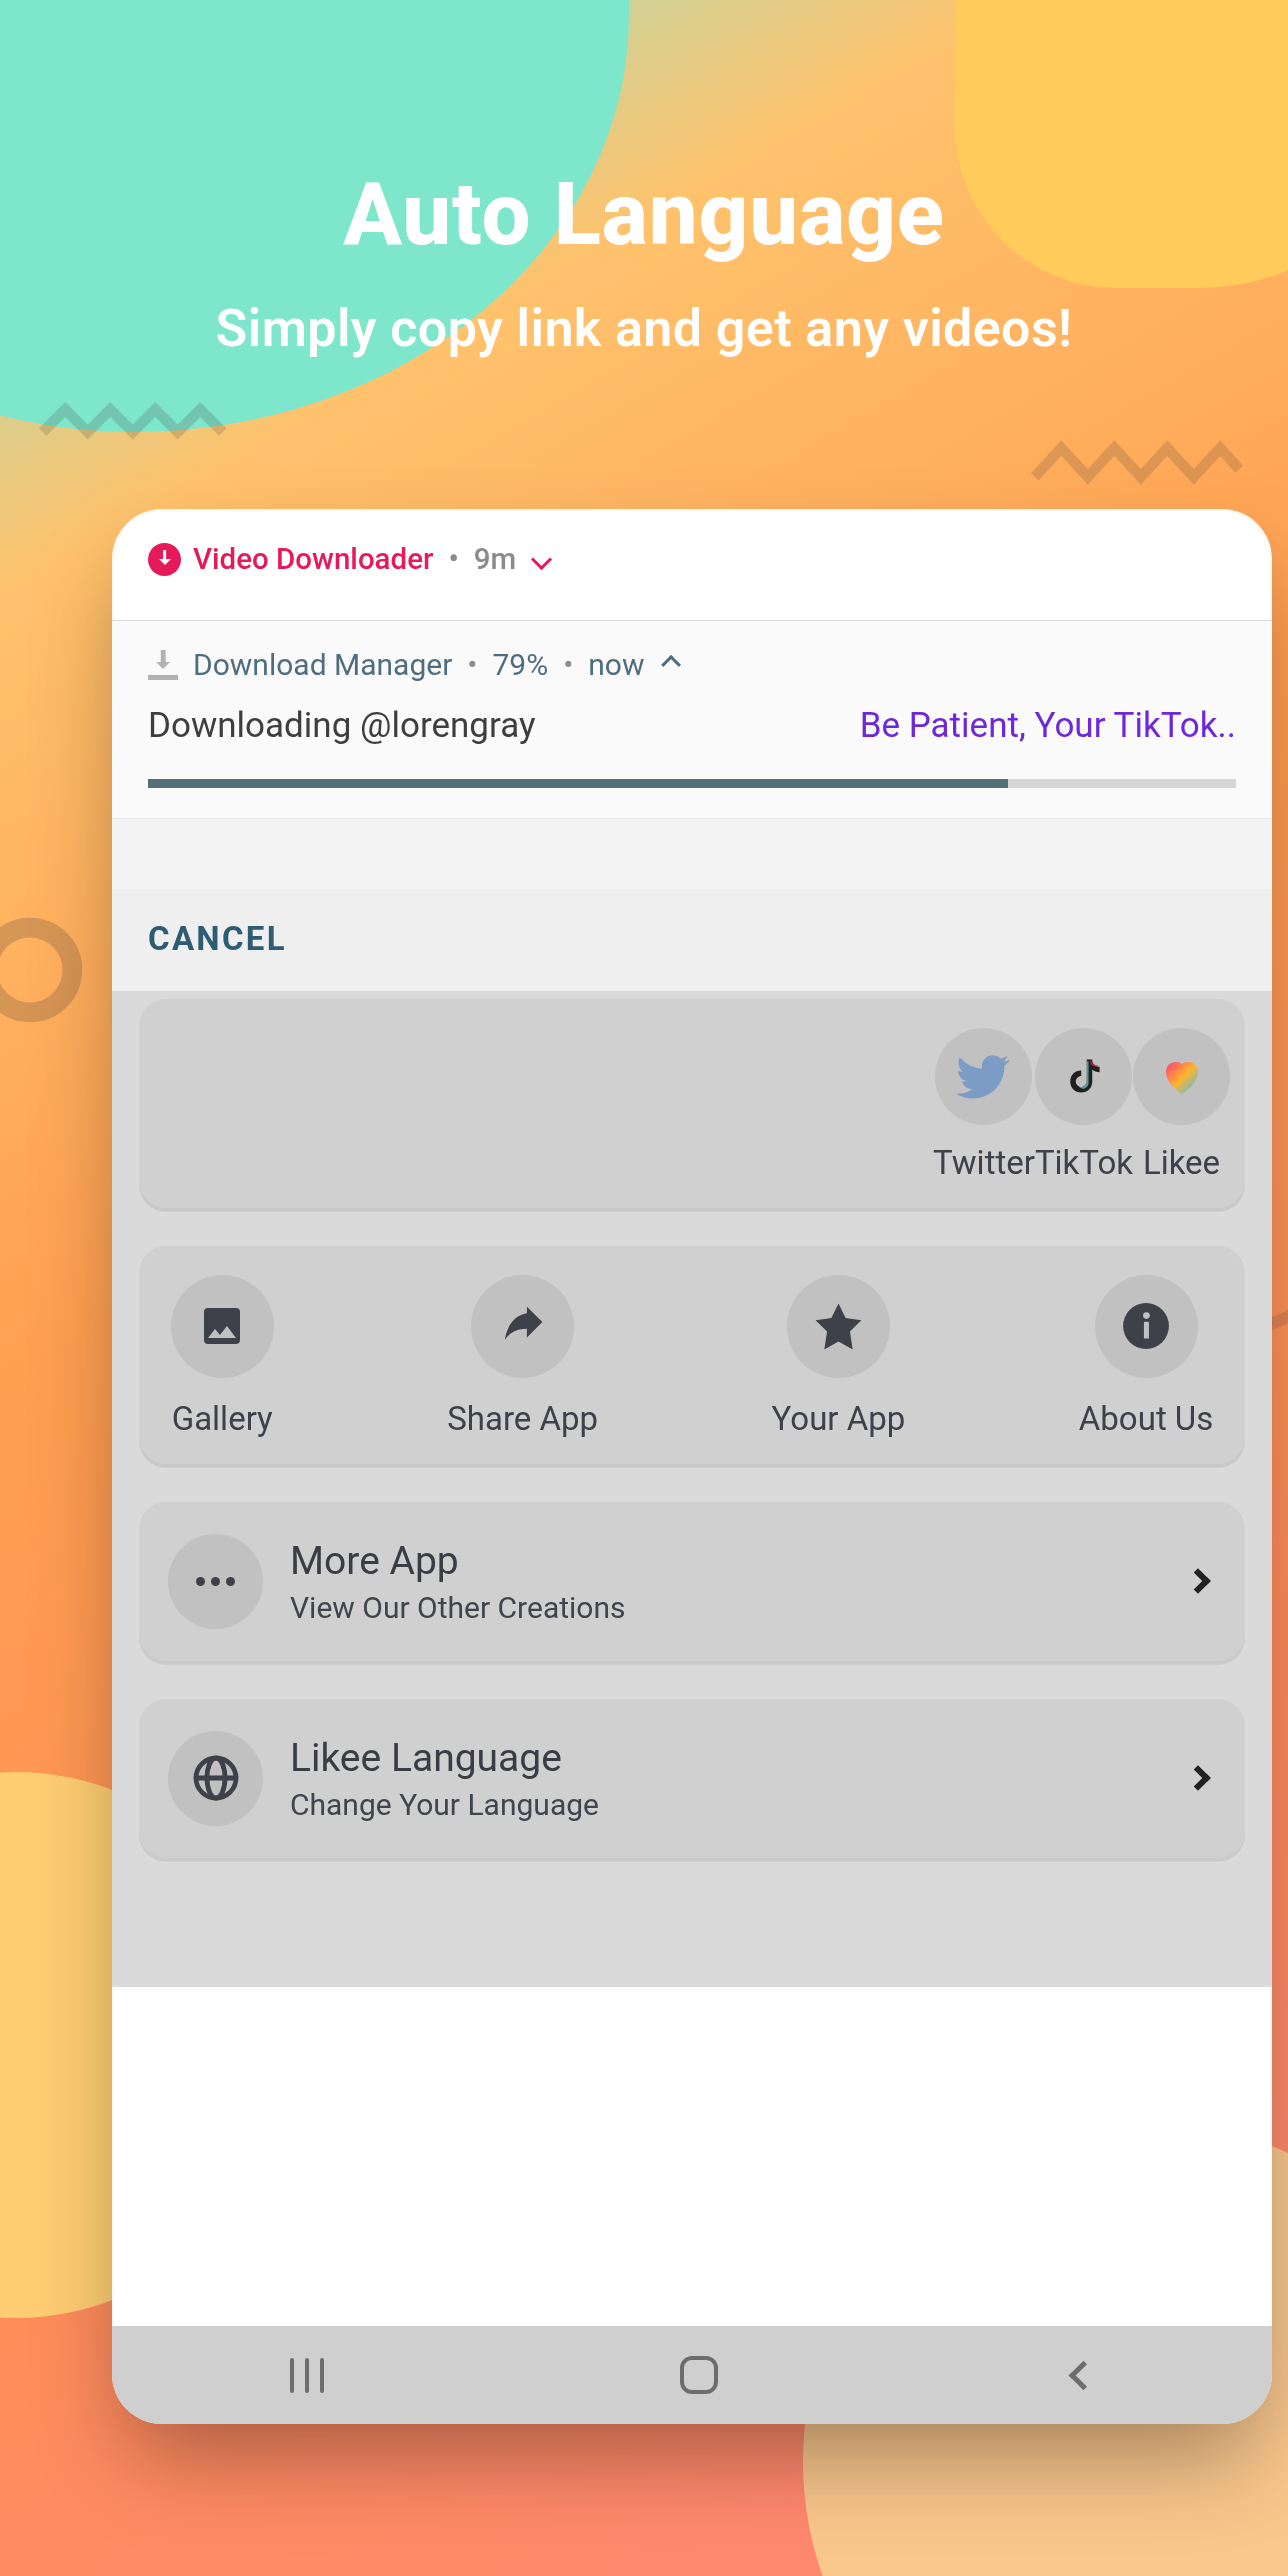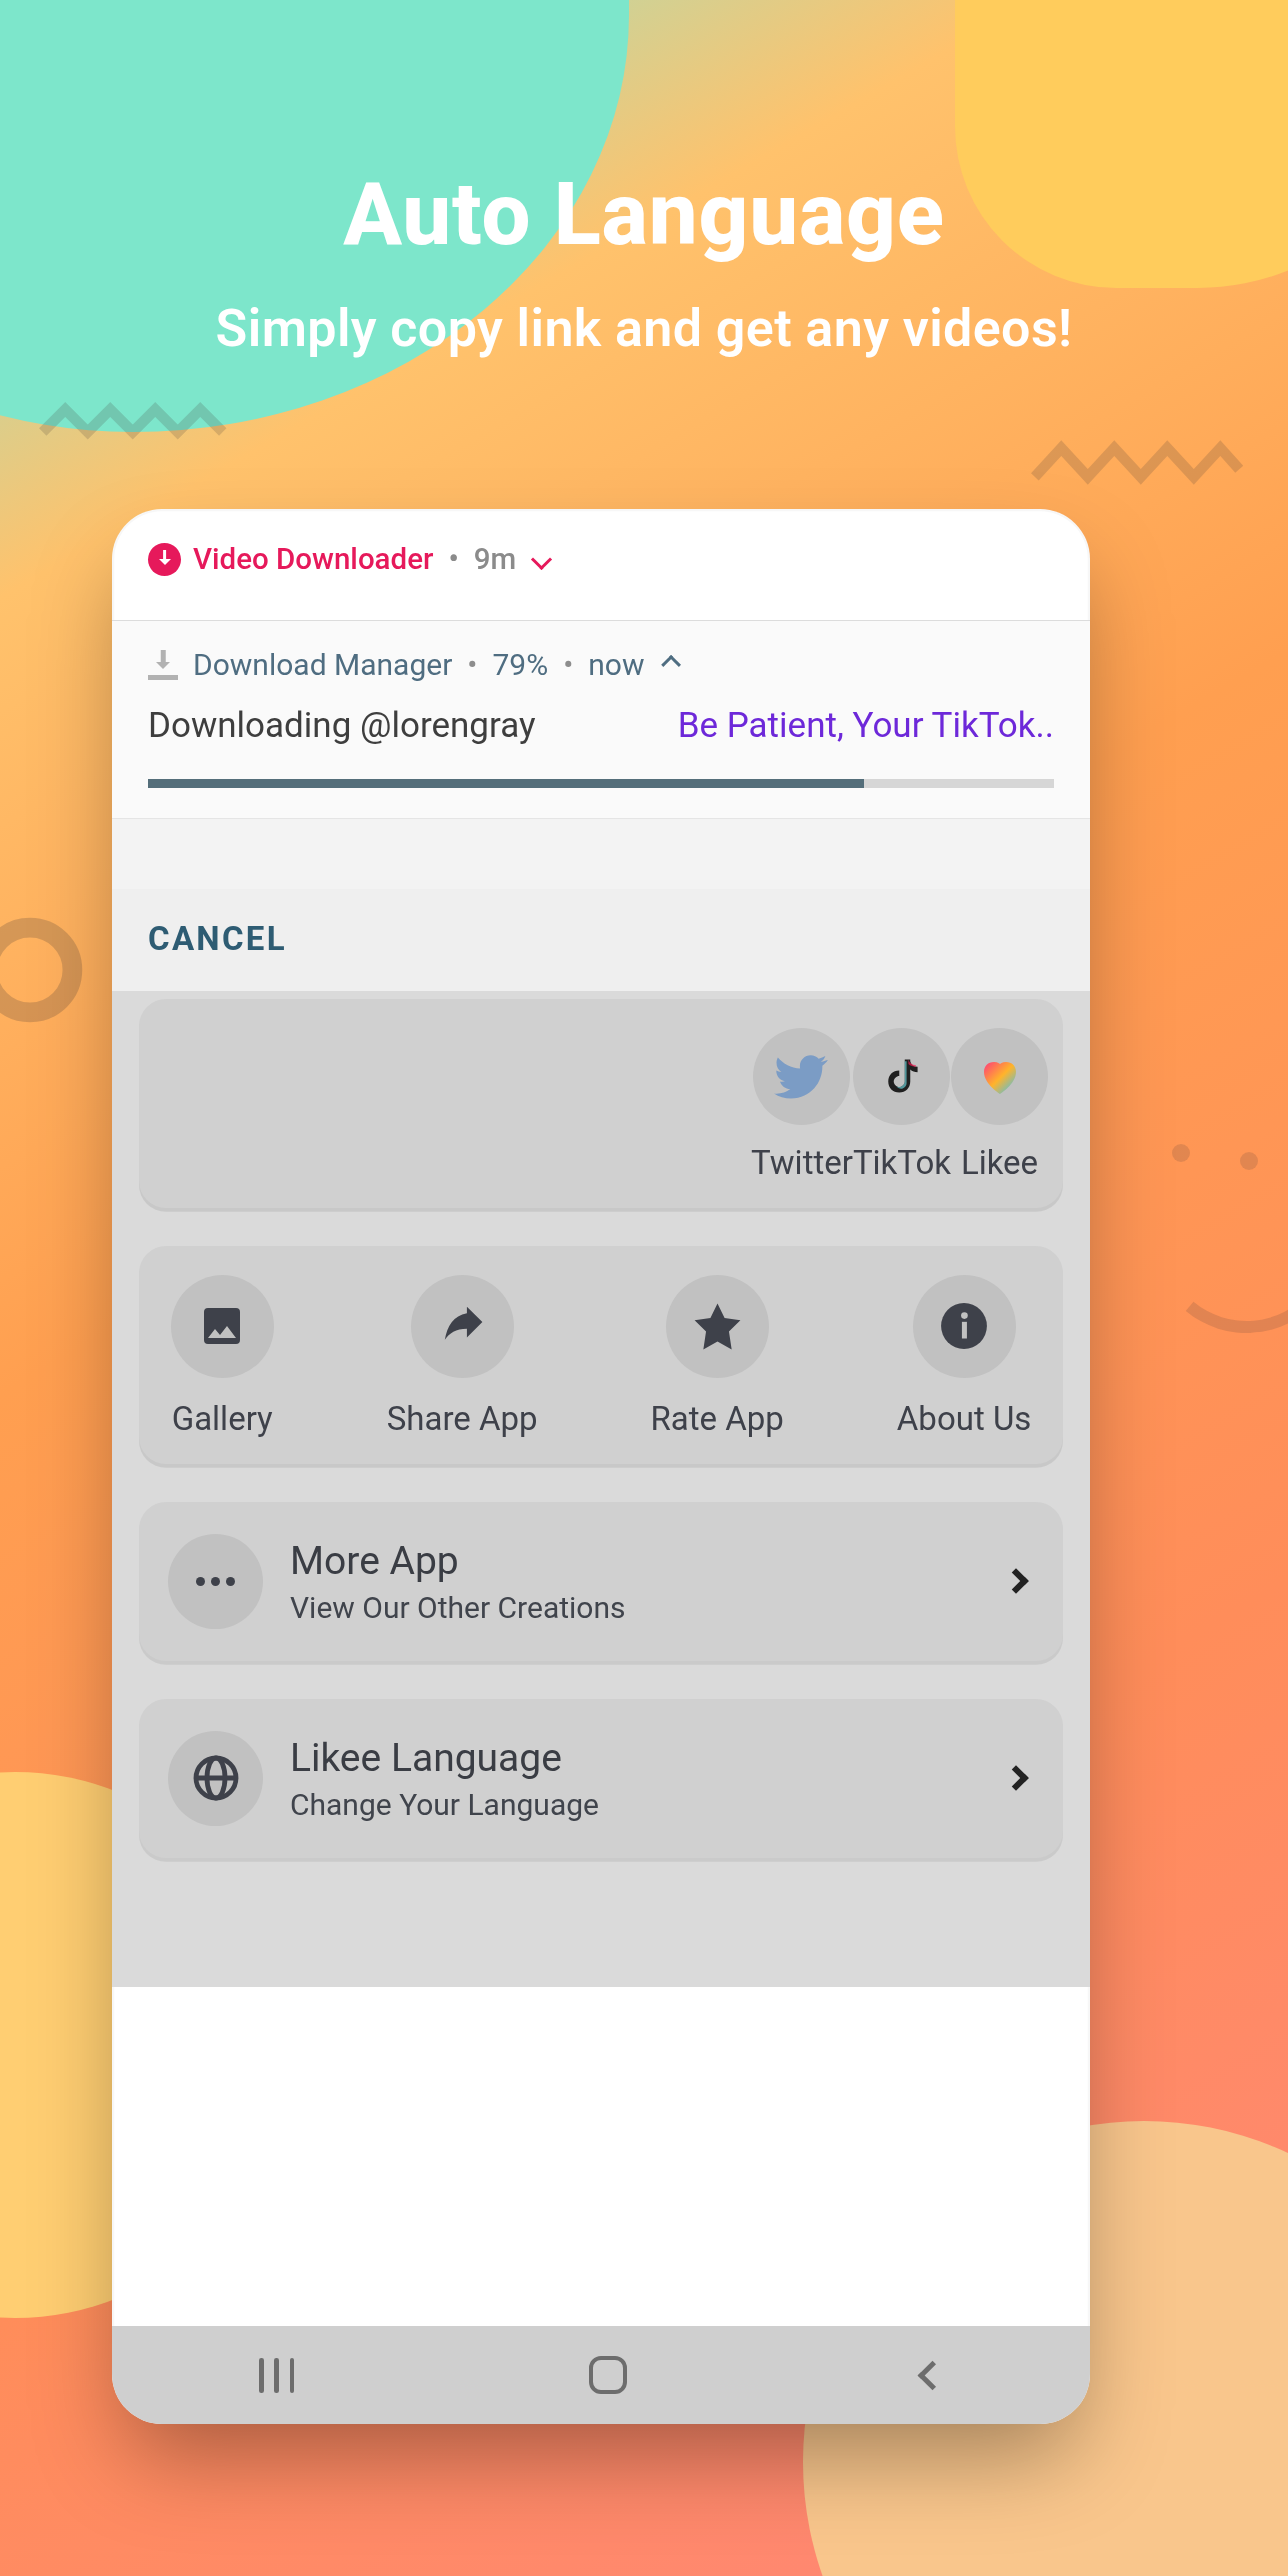--- a/index.html
+++ b/index.html
@@ -30,21 +30,21 @@
 .eye.e1{ right:30px; top:1152px;} .eye.e2{ right:98px; top:1144px;}
 
 
 .promo { position:absolute; top:163px; left:0; right:0; text-align:center; color:#fff; }
 .promo h1 { font-size:87px; font-weight:800; letter-spacing:0.8px; }
 .promo p  { margin-top:33px; font-size:52px; font-weight:600; letter-spacing:0.4px;}
 
 
 .phone {
   position:absolute; left:112px; top:509px;
-  width:978px; height:1915px;
+  width:1160px; height:1915px;
   background:#ffffff; border-radius:50px;
   box-shadow:0 45px 91px -15px rgba(0,0,0,0.35), inset 0 0 0 2.3px rgba(0,0,0,0.03);
   overflow:hidden;
 }
 
 
 .notif1 { padding:33px 36px 24px 36px; }
 .notif1 .row1 { display:flex; align-items:center; gap:12px; color:#e6195b; font-size:29.5px; font-weight:500; margin-bottom:19.7px;}
 .circle-dl { width:33px; height:33px; background:#e6195b; border-radius:50%; position:relative; flex:0 0 auto;}
 .circle-dl::before{content:""; position:absolute; left:50%; top:7.6px; width:3.8px; height:10.6px; background:#fff; transform:translateX(-50%);}
@@ -235,21 +235,21 @@
               </svg>
             </div>
           <span class="lbl">Share App</span>
         </div>
         <div class="action">
           <div class="circ">
               <svg width="55" height="55" viewBox="0 0 24 24">
                 <path class="c3" d="M12 2l3.09 6.26L22 9.27l-5 4.87L18.18 22 12 18.56 5.82 22 7 14.14l-5-4.87 6.91-1.01L12 2z"></path>
               </svg>
             </div>
-          <span class="lbl">Rate App</span>
+          <span class="lbl">Your App</span>
         </div>
         <div class="action">
           <div class="circ">
               <svg width="50" height="50" viewBox="0 0 24 24">
                 <circle class="c3" cx="12" cy="12" r="11"></circle>
                 <rect x="11" y="10" width="2.4" height="8" fill="#c1c1c1"></rect>
                 <circle cx="12.2" cy="7" r="1.6" fill="#c1c1c1"></circle>
               </svg>
             </div>
           <span class="lbl">About Us</span>

